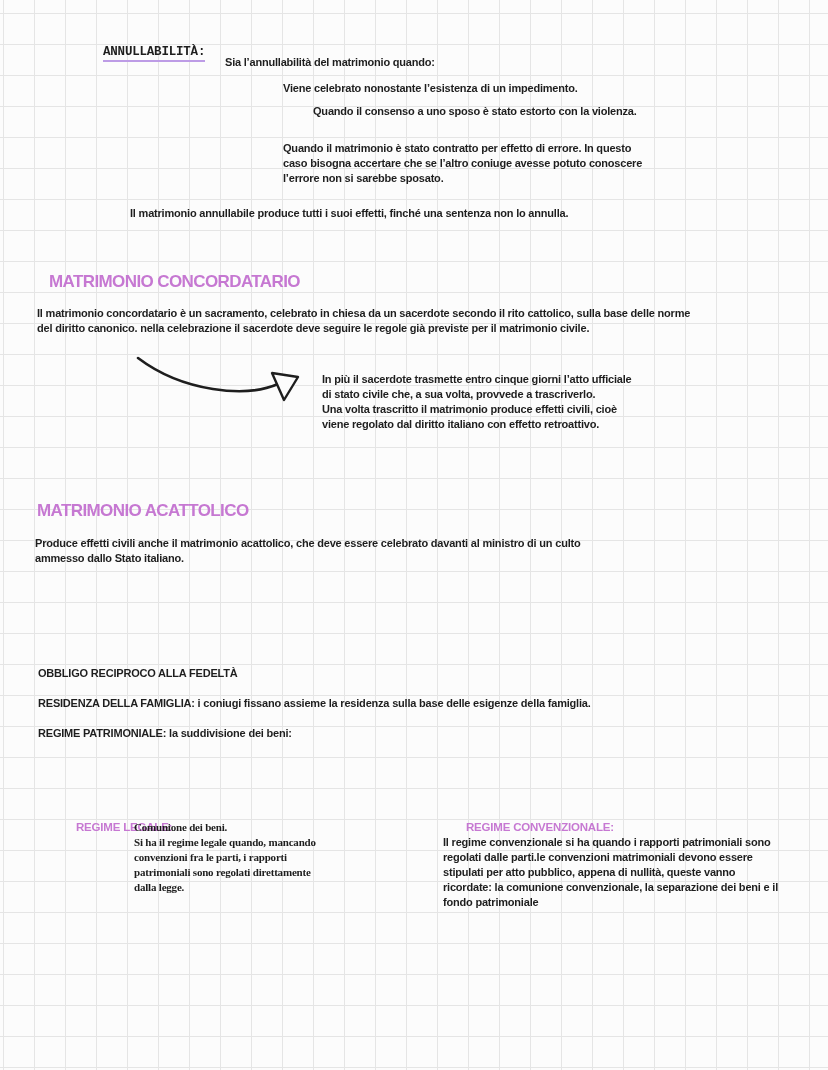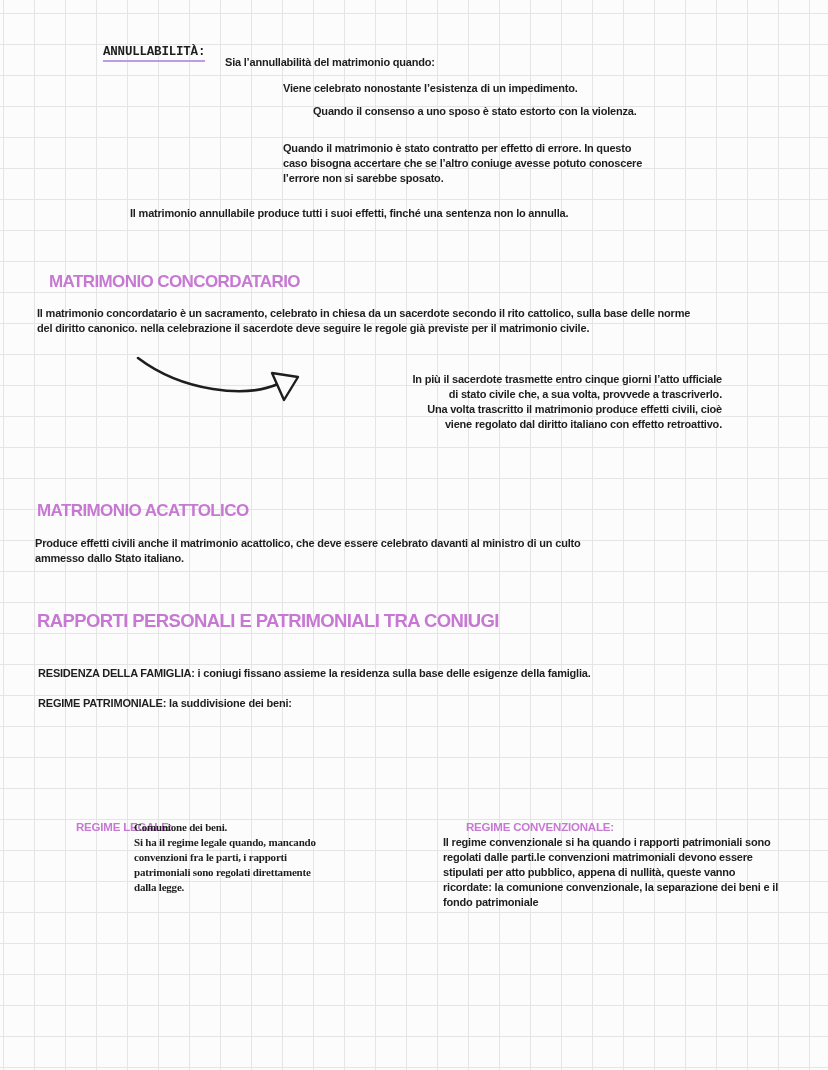--- a/index.html
+++ b/index.html
@@ -70,32 +70,32 @@
 
   <div class="h" style="left:37px;top:272px;margin-left:12px;">MATRIMONIO CONCORDATARIO</div>
   <div class="t" style="left:37px;top:306px;width:755px;">Il matrimonio concordatario è un sacramento, celebrato in chiesa da un sacerdote secondo il rito cattolico, sulla base delle norme
 del diritto canonico. nella celebrazione il sacerdote deve seguire le regole già previste per il matrimonio civile.</div>
 
   <svg class="arrow-svg" width="195" height="62" viewBox="0 0 195 62">
     <path d="M 10 10 C 55 44, 118 50, 150 36" fill="none" stroke="#1e1e1e" stroke-width="2.6" stroke-linecap="round"></path>
     <path d="M 144 25 L 170 29 L 156 52 Z" fill="#fcfcfc" stroke="#1e1e1e" stroke-width="2.4" stroke-linejoin="round"></path>
   </svg>
 
-  <div class="t" style="left:322px;top:372px;width:400px;text-align:right;">In più il sacerdote trasmette entro cinque giorni l’atto ufficiale
+  <div class="t" style="left:322px;top:372px;width:400px;">In più il sacerdote trasmette entro cinque giorni l’atto ufficiale
 di stato civile che, a sua volta, provvede a trascriverlo.
 Una volta trascritto il matrimonio produce effetti civili, cioè
 viene regolato dal diritto italiano con effetto retroattivo.</div>
 
   <div class="h" style="left:37px;top:501px;">MATRIMONIO ACATTOLICO</div>
   <div class="t" style="left:35px;top:536px;width:680px;">Produce effetti civili anche il matrimonio acattolico, che deve essere celebrato davanti al ministro di un culto
 ammesso dallo Stato italiano.</div>
 
-  <div class="h h-big" style="left:37px;top:611px;">RAPPORTI PERSONALI E PATRIMONIALI TRA CONIUGI</div>
 
   <div class="t" style="left:38px;top:651px;width:762px;">
+    <div>OBBLIGO RECIPROCO ALLA FEDELTÀ</div>
     <div>RESIDENZA DELLA FAMIGLIA: i coniugi fissano assieme la residenza sulla base delle esigenze della famiglia.</div>
     <div>REGIME PATRIMONIALE: la suddivisione dei beni:</div>
   </div>
 
   <div class="h h-small" style="left:40px;top:820px;">REGIME LEGALE:</div>
   <div class="t" style="left:134px;top:820px;width:265px;font-family:Liberation Serif, serif;">Comunione dei beni.
 Si ha il regime legale quando, mancando
 convenzioni fra le parti, i rapporti
 patrimoniali sono regolati direttamente
 dalla legge.</div>

